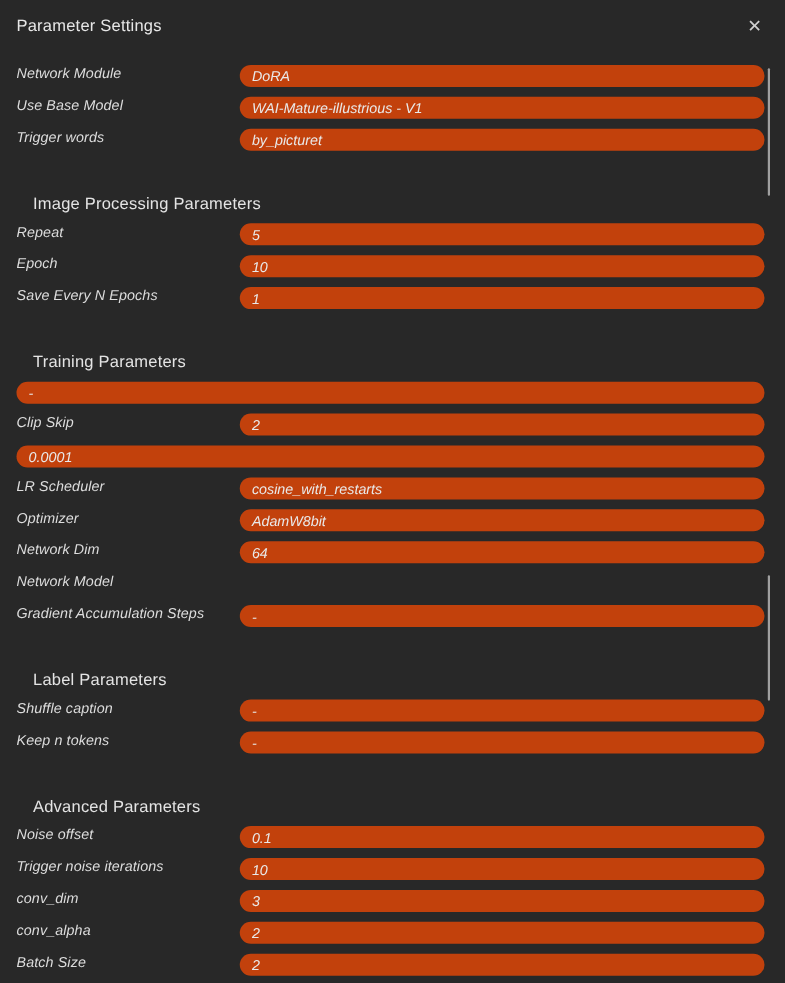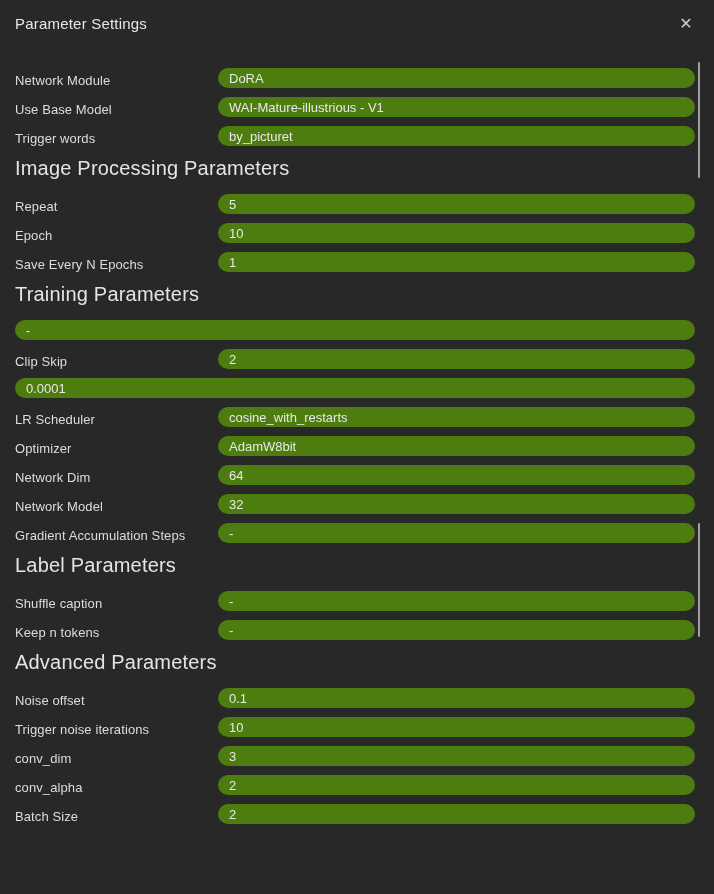--- a/index.html
+++ b/index.html
@@ -39,45 +39,46 @@
     font-size: 16px;
     line-height: 22px;
     text-align: center;
     cursor: pointer;
     font-family: "DejaVu Sans", sans-serif;
   }
   .form {
     margin-top: 25px;
   }
   .section-title {
-    margin: 12px 0 7px 0;
-    padding-left: 15px;
-    font-size: 20px;
+    margin: 30px 0 7px 0;
+    padding-left: 30px;
+    font-size: 15px;
     line-height: 20px;
     color: #e4e4e4;
     letter-spacing: 0.2px;
   }
   .row {
     display: flex;
-    align-items: flex-end;
+    align-items: flex-start;
     height: 29px;
     padding-left: 15px;
+    font-style: italic;
   }
   .row-label {
     width: 203px;
     flex-shrink: 0;
     font-size: 13px;
     color: #dddddd;
     letter-spacing: 0.1px;
   }
   .pill {
     flex: 1;
     margin-right: 19px;
     height: 20px;
-    background: #4d7c0f;
+    background: #c2410c;
     border-radius: 10px;
     display: flex;
     align-items: center;
     padding: 0 11px;
     box-sizing: border-box;
     font-size: 13px;
     color: #e9e9e9;
     white-space: nowrap;
     overflow: hidden;
     cursor: text;
@@ -144,21 +145,20 @@
     <div class="row">
       <div class="row-label">Optimizer</div>
       <div class="pill">AdamW8bit</div>
     </div>
     <div class="row">
       <div class="row-label">Network Dim</div>
       <div class="pill">64</div>
     </div>
     <div class="row">
       <div class="row-label">Network Model</div>
-      <div class="pill">32</div>
     </div>
     <div class="row">
       <div class="row-label">Gradient Accumulation Steps</div>
       <div class="pill">-</div>
     </div>
     <div class="section-title">Label Parameters</div>
     <div class="row">
       <div class="row-label">Shuffle caption</div>
       <div class="pill">-</div>
     </div>

